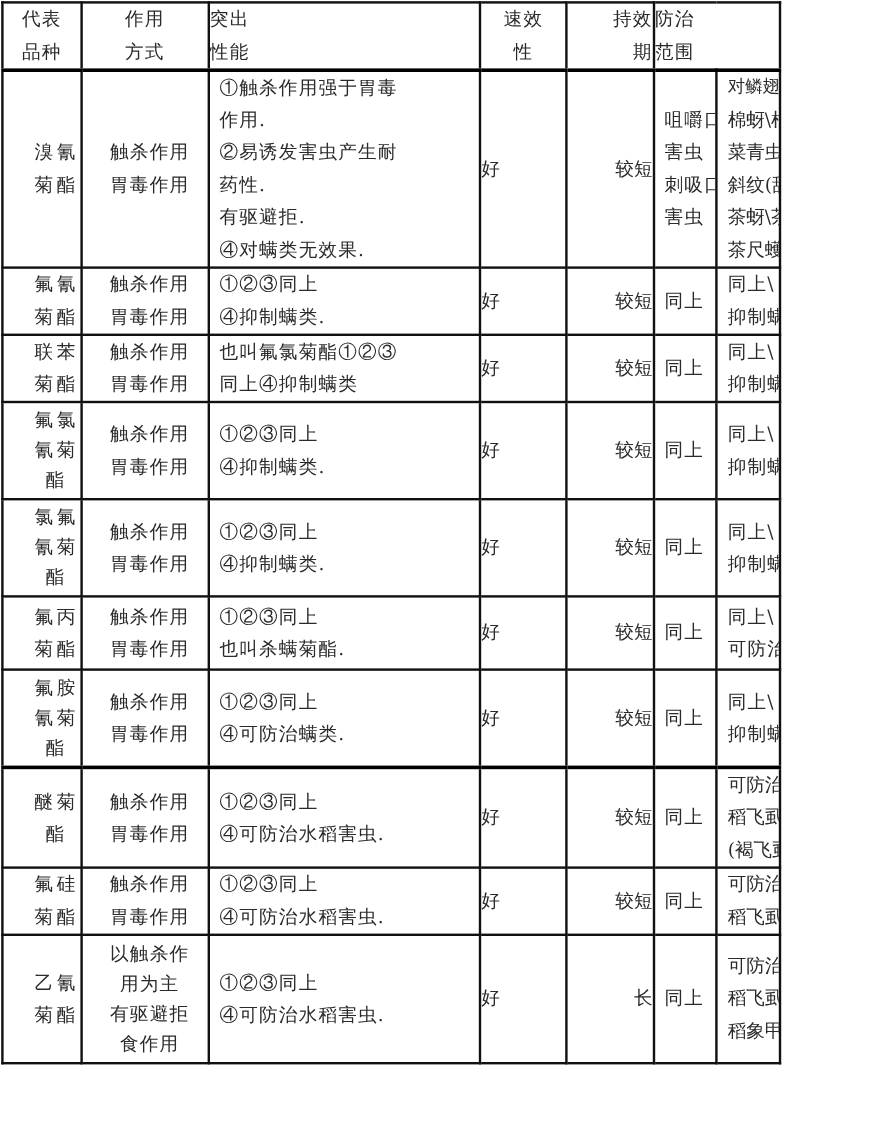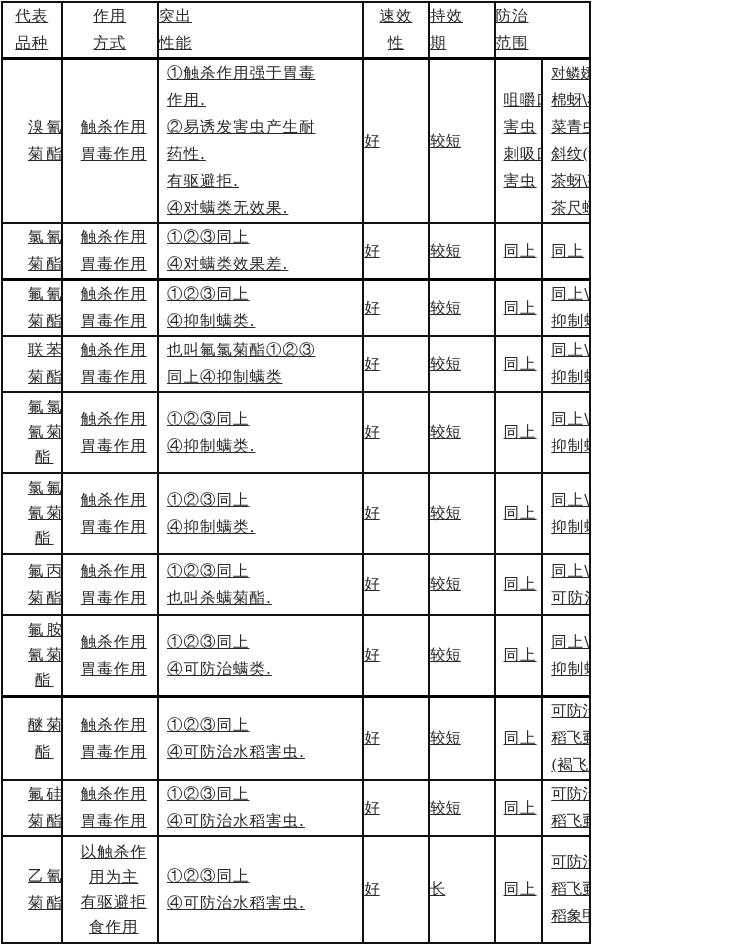--- a/index.html
+++ b/index.html
@@ -13,37 +13,36 @@
       overflow: hidden;
       font-family: "DejaVu Serif", "Liberation Serif", serif;
       color: #2a2a2a;
     }
     table.pest {
       position: absolute;
       left: 1px;
       top: 1px;
       border-collapse: collapse;
       table-layout: fixed;
-      width: 590px;
-      text-decoration: underline;
+      width: 650px;
     }
     table.pest td, table.pest th {
       border: 2px solid #111;
       padding: 0;
       font-weight: normal;
       font-size: 15.5px;
       line-height: 27px;
       vertical-align: middle;
       overflow: hidden;
     }
     .c-name   { width: 56px;  text-align: center; padding: 0 2px; }
     .c-mode   { width: 92px;  text-align: center; padding-left: 8px !important; }
     .c-perf   { width: 198px; text-align: left; padding-left: 8px !important; margin-left: 12px; }
     .c-speed  { width: 62px;  }
-    .c-dur    { width: 62px;  text-align: left; }
+    .c-dur    { width: 62px;  text-align: right; }
     .c-range1 { width: 91px;  text-align: left; padding-left: 8px !important; }
     .c-range2 { width: 155px; text-align: left; padding-left: 8px !important; }
     th.c-mode, th.c-perf, th.c-range1 { padding-left: 0 !important; }
     .hdr th { height: 54px; line-height: 25px; }
     .line { display: block; white-space: nowrap; letter-spacing: 1px; }
     .name-cell .line { letter-spacing: 3px; padding-left: 25px; }
     .small .line { letter-spacing: 0; }
     tr.thick-bottom > td { border-bottom: 3px solid #000; }
     tr.hdr > th { border-bottom: 3px solid #000; }
     .r1 td { height: 162px; }
@@ -122,42 +121,20 @@
       <td class="c-range2 small">
         <span class="line range-small">对鳞翅目效果较好</span>
         <span class="line">棉蚜\棉(红)铃虫</span>
         <span class="line">菜青虫\小菜蛾</span>
         <span class="line">斜纹(甜菜)夜蛾</span>
         <span class="line">茶蚜\茶小绿叶蝉</span>
         <span class="line">茶尺蠖\茶毛虫</span>
       </td>
     </tr>
 
-    <tr class="r2 thick-bottom">
-      <td class="c-name name-cell">
-        <span class="line">氯氰</span>
-        <span class="line">菊酯</span>
-      </td>
-      <td class="c-mode">
-        <span class="line">触杀作用</span>
-        <span class="line">胃毒作用</span>
-      </td>
-      <td class="c-perf">
-        <span class="line">①②③同上</span>
-        <span class="line">④对螨类效果差.</span>
-      </td>
-      <td class="c-speed">好</td>
-      <td class="c-dur">较短</td>
-      <td class="c-range1">
-        <span class="line">同上</span>
-      </td>
-      <td class="c-range2">
-        <span class="line">同上</span>
-      </td>
-    </tr>
 
     <tr class="r3">
       <td class="c-name name-cell">
         <span class="line">氟氰</span>
         <span class="line">菊酯</span>
       </td>
       <td class="c-mode">
         <span class="line">触杀作用</span>
         <span class="line">胃毒作用</span>
       </td>

